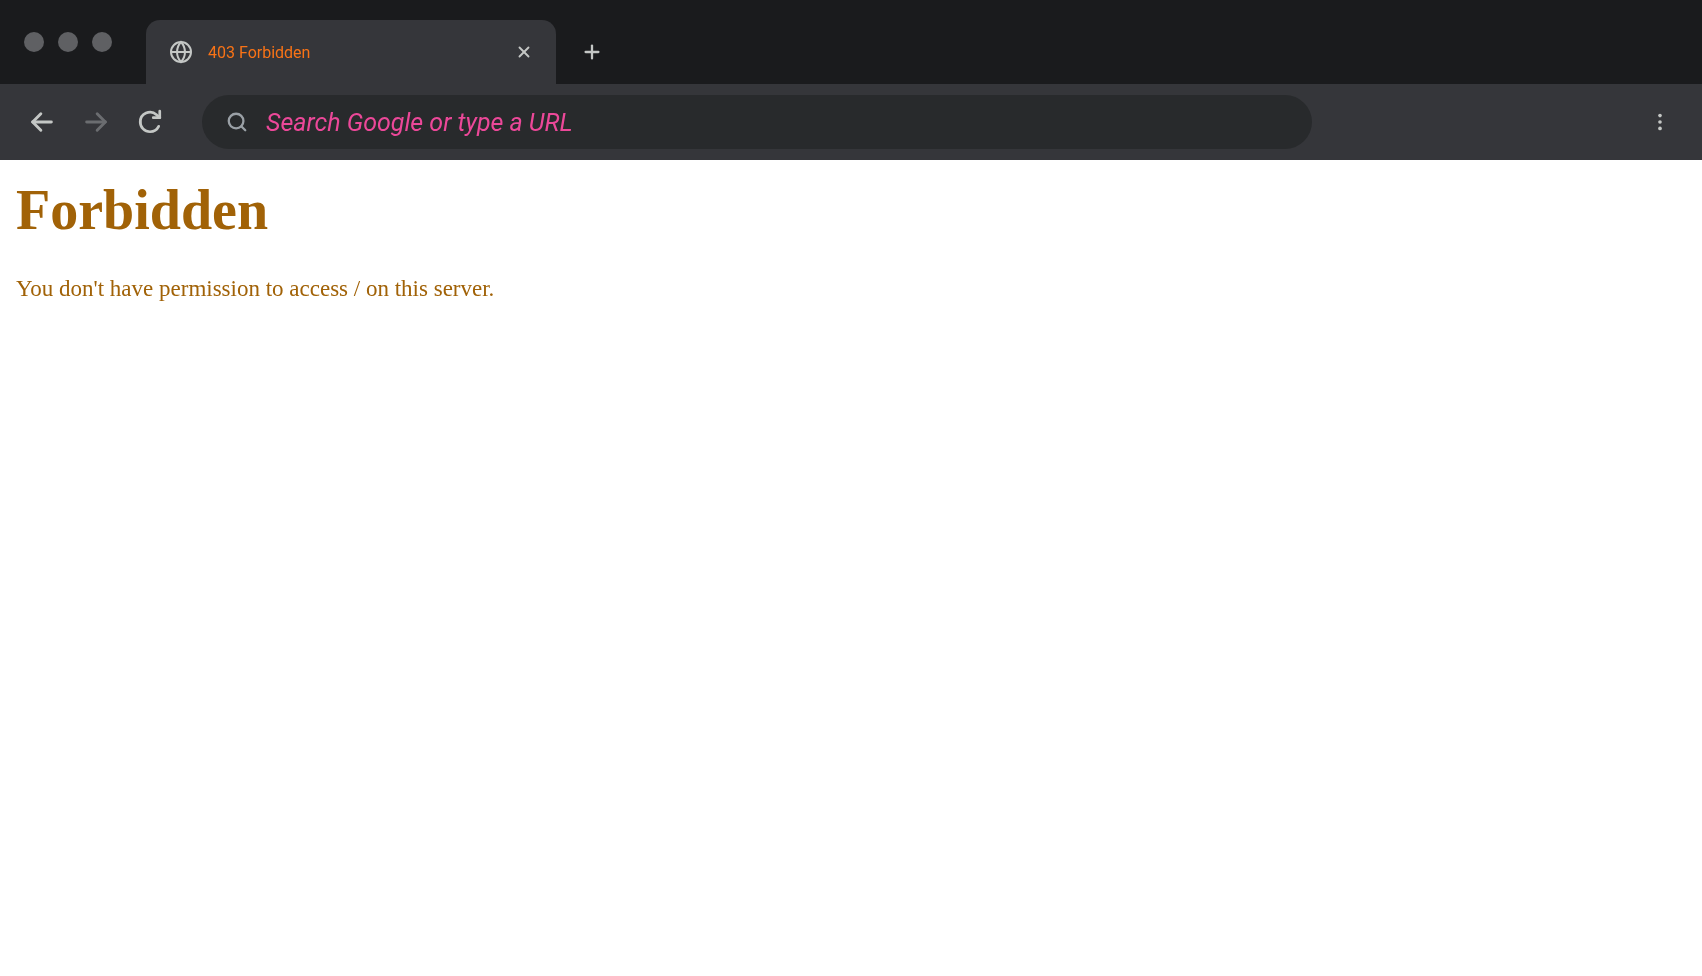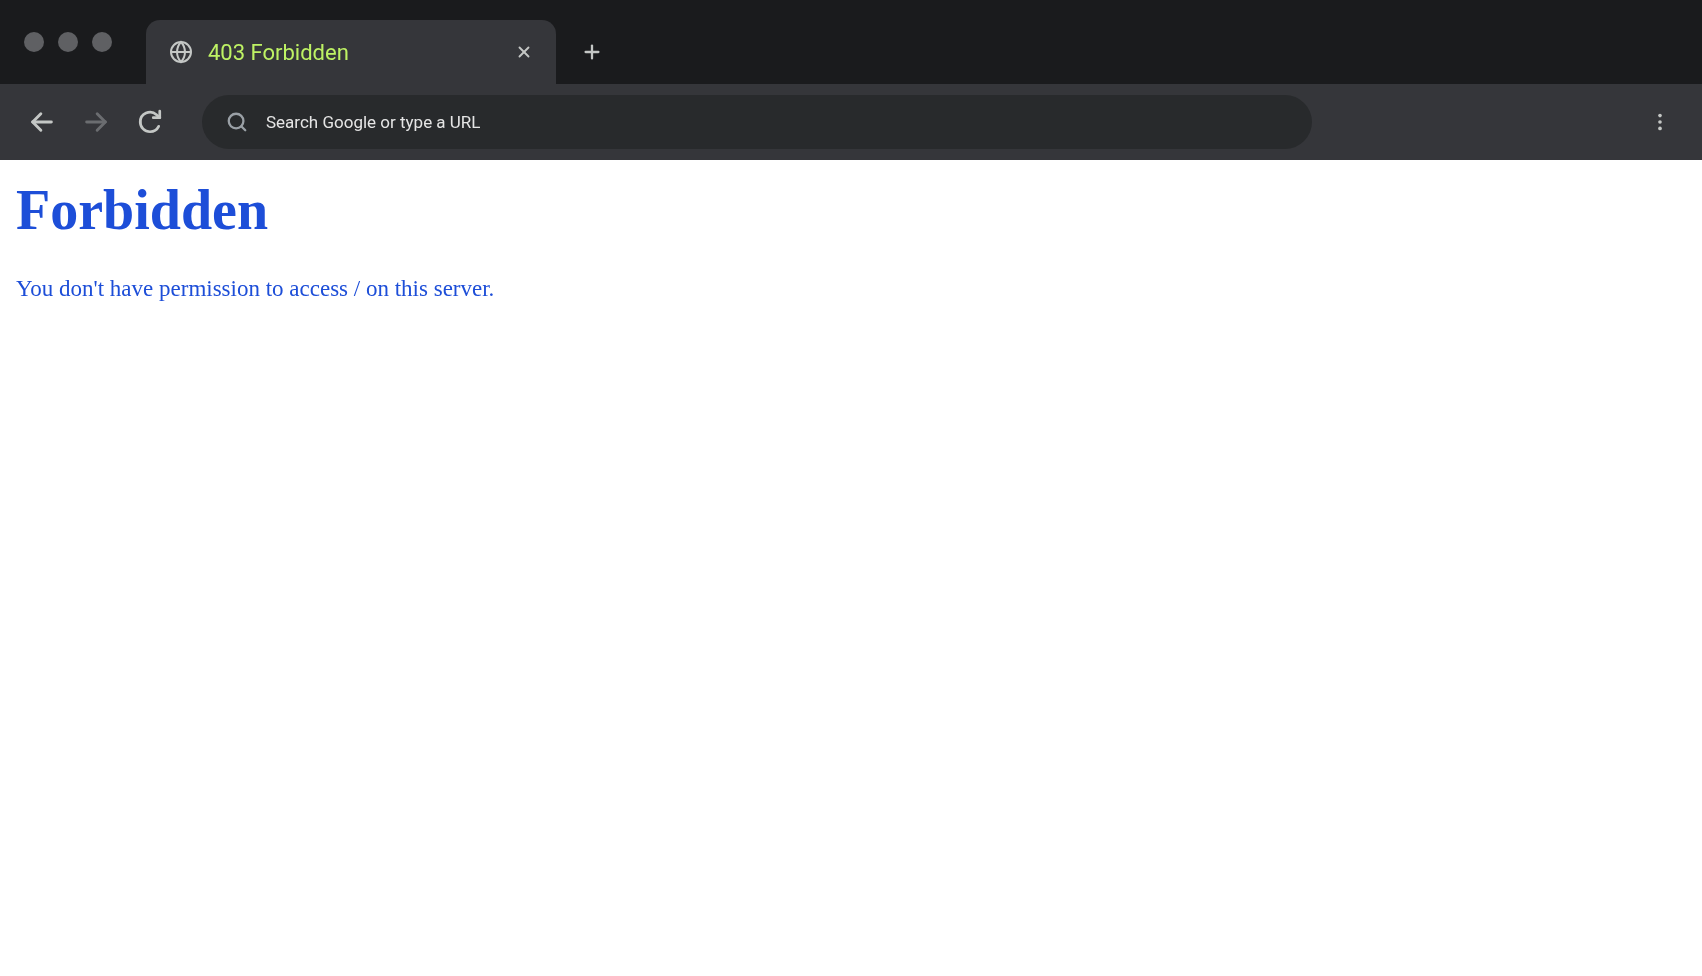--- a/index.html
+++ b/index.html
@@ -56,22 +56,22 @@
     
     .tab-favicon {
       width: 26px;
       height: 26px;
       display: flex;
       align-items: center;
       justify-content: center;
     }
     
     .tab-title {
-      font-size: 22px;
-      color: #bef264;
+      font-size: 16px;
+      color: #f97316;
       flex: 1;
     }
     
     .tab-close {
       width: 28px;
       height: 28px;
       display: flex;
       align-items: center;
       justify-content: center;
       color: #c4c7c5;
@@ -127,40 +127,41 @@
     }
     
     .address-bar-icon {
       color: #9aa0a6;
       margin-right: 18px;
       display: flex;
       align-items: center;
     }
     
     .address-bar-text {
-      font-size: 17px;
-      color: #e5e5e5;
+      font-size: 25px;
+      color: #ec4899;
+      font-style: italic;
     }
     
     .menu-btn {
       width: 44px;
       height: 44px;
       display: flex;
       align-items: center;
       justify-content: center;
       color: #c4c7c5;
       cursor: pointer;
       margin-left: auto;
     }
     
     .content {
       padding: 18px 16px;
       background: #ffffff;
       font-family: "Times New Roman", Times, serif;
-      color: #1d4ed8;
+      color: #a16207;
     }
     
     .error-heading {
       font-size: 56px;
       font-weight: bold;
       margin-bottom: 34px;
     }
     
     .error-message {
       font-size: 23px;

